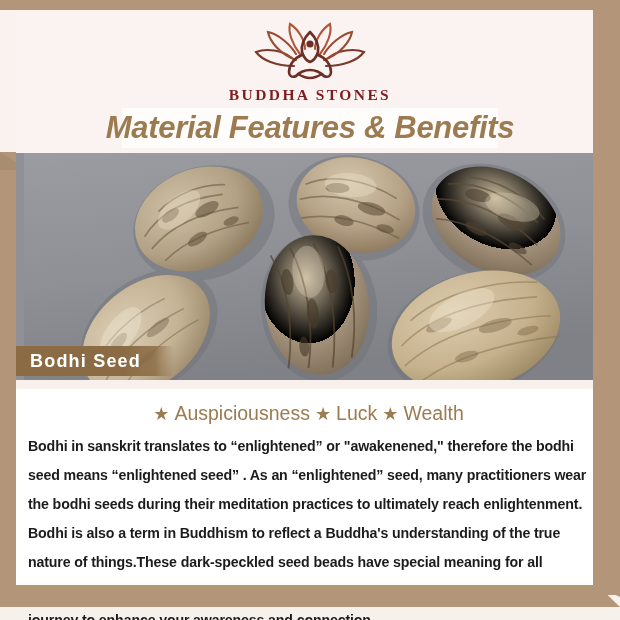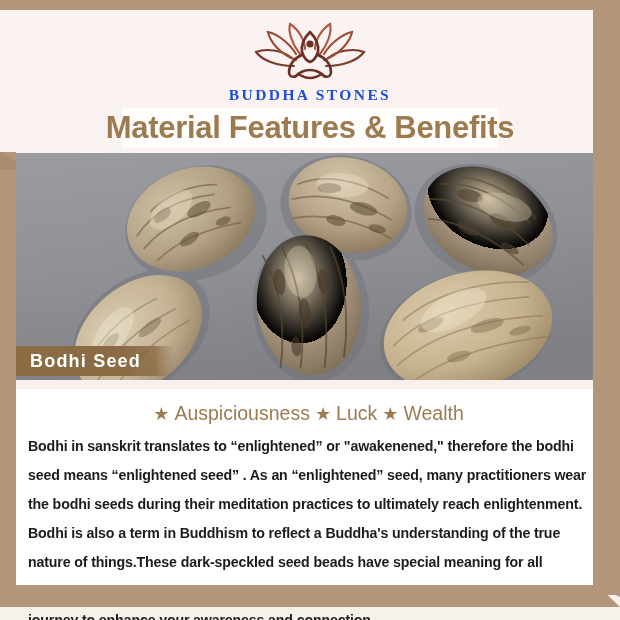--- a/index.html
+++ b/index.html
@@ -89,50 +89,52 @@
     width: 120px;
     height: 62px;
   }
   .logo-text {
     display: block;
     margin-top: 2px;
     font-family: "Liberation Serif", serif;
     font-size: 15.5px;
     font-weight: 700;
     letter-spacing: 2.4px;
-    color: #1d4ed8;
+    color: #7f1d1d;
   }
 
   .title-band {
     position: absolute;
     left: 122px; top: 108px;
     width: 376px; height: 40px;
     background: #fffdfb;
   }
   .title-text {
     position: absolute;
     left: 0; top: 108px;
     width: 620px;
     height: 40px;
     line-height: 40px;
     text-align: center;
     font-size: 31px;
     font-weight: 700;
     color: #9c7b51;
     letter-spacing: -0.3px;
     white-space: nowrap;
+    font-style: italic;
   }
 
   
   .photo {
     position: absolute;
     left: 16px; top: 153px;
     width: 585px; height: 227px;
     overflow: hidden;
     background: #8f9196;
+    padding-left: 8px;
   }
   .photo svg { display: block; }
 
   .seed-label-bar {
     position: absolute;
     left: 0; top: 193px;
     width: 158px; height: 30px;
     background: linear-gradient(to right, #8a6b44 0%, #8a6b44 68%, rgba(138,107,68,0.82) 88%, rgba(138,107,68,0) 100%);
   }
   .seed-label-text {

